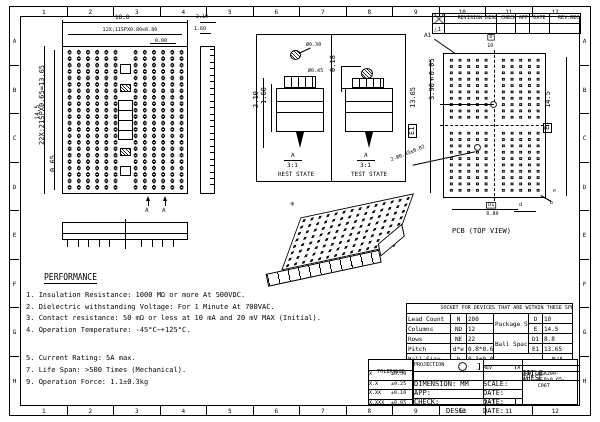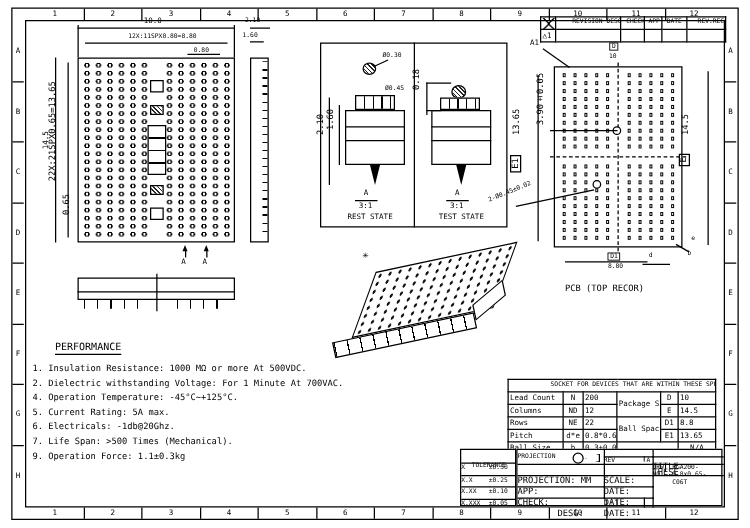--- a/index.html
+++ b/index.html
@@ -317,29 +317,29 @@
   <span class="t t5" style="left:390px;top:158px;transform:rotate(-22deg) scale(.72);">2-Ø0.45±0.02</span>
   <div class="ln" style="left:412px;top:158px;width:64px;height:1px;transform:rotate(-12deg);"></div>
   <span class="t t5c" style="left:484px;top:202px;border:1px solid #000;padding:0 2px;">D1</span>
   <span class="t t5c" style="left:484px;top:211px;">8.80</span>
   <div class="ln" style="left:452px;top:209px;width:66px;height:1px;"></div>
   <span class="t t5" style="left:519px;top:202px;">d</span>
   <div class="ln" style="left:514px;top:211px;width:22px;height:1px;"></div>
   <span class="t t5" style="left:553px;top:188px;">e</span>
   <span class="t t5" style="left:550px;top:200px;">b</span>
   <div class="ln" style="left:540px;top:198px;width:12px;height:1px;transform:rotate(30deg);"></div>
-  <span class="t t7" style="left:452px;top:228px;">PCB (TOP RECOR)</span>
+  <span class="t t7" style="left:452px;top:228px;">PCB (TOP VIEW)</span>
 
   <span class="t" style="left:44px;top:274px;font-size:8px;border-bottom:1px solid #000;padding-bottom:1px;">PERFORMANCE</span>
   <div class="abs" style="left:26px;top:291px;width:330px;">
     <div class="t7" style="height:11.6px;white-space:nowrap;">1. Insulation Resistance: 1000 MΩ or more At 500VDC.</div>
     <div class="t7" style="height:11.6px;white-space:nowrap;">2. Dielectric withstanding Voltage: For 1 Minute At 700VAC.</div>
+    <div class="t7" style="height:11.6px;white-space:nowrap;">3. Contact resistance: 50 mΩ or less at 10 mA and 20 mV MAX (Initial).</div>
     <div class="t7" style="height:11.6px;white-space:nowrap;">4. Operation Temperature: -45°C~+125°C.</div>
-    <div class="t7" style="height:11.6px;white-space:nowrap;">5. Current Rating: 5A max.</div>
-    <div class="t7" style="height:11.6px;white-space:nowrap;">6. Electricals: -1db@20Ghz.</div>
+    <div class="t7" style="height:11.6px;white-space:nowrap;margin-top:17px;">5. Current Rating: 5A max.</div>
     <div class="t7" style="height:11.6px;white-space:nowrap;">7. Life Span: &gt;500 Times (Mechanical).</div>
     <div class="t7" style="height:11.6px;white-space:nowrap;">9. Operation Force: 1.1±0.3kg</div>
   </div>
 
   <table style="position:absolute;left:406px;top:303px;width:166px;">
     <colgroup>
         <col style="width:44px">
         <col style="width:16px">
         <col style="width:27px">
         <col style="width:35px">
@@ -413,21 +413,21 @@
   </div>
 
   <div class="bx" style="left:413px;top:359px;width:165px;height:46px;">
 
     <div class="abs" style="left:0;top:0;width:69px;height:11px;border-right:1px solid #000;border-bottom:1px solid #000;display:flex;align-items:center;">
       <span class="t5" style="position:static;">PROJECTION</span>
       <span class="abs" style="left:44px;top:2px;width:7px;height:7px;border:1px solid #000;border-radius:50%;"></span>
       <span class="abs" style="left:54px;top:3px;width:10px;height:5px;border:1px solid #000;clip-path:polygon(0 50%,100% 0,100% 100%,0 50%);background:#fff;"></span>
     </div>
     <div class="abs" style="left:0;top:11px;width:69px;height:9px;border-right:1px solid #000;border-bottom:1px solid #000;">
-      <span class="t5" style="position:static;">PROJECTION: MM</span>
+      <span class="t5" style="position:static;">DIMENSION: MM</span>
     </div>
     <div class="abs" style="left:0;top:20px;width:69px;height:9px;border-right:1px solid #000;border-bottom:1px solid #000;">
       <span class="t5" style="position:static;">APP:</span>
     </div>
     <div class="abs" style="left:0;top:29px;width:69px;height:9px;border-right:1px solid #000;border-bottom:1px solid #000;">
       <span class="t5" style="position:static;text-align:center;">CHECK:</span>
     </div>
     <div class="abs" style="left:0;top:38px;width:69px;height:8px;border-right:1px solid #000;padding-left:32px;">
       <span class="t5" style="position:static;">DESG:</span>
     </div>

